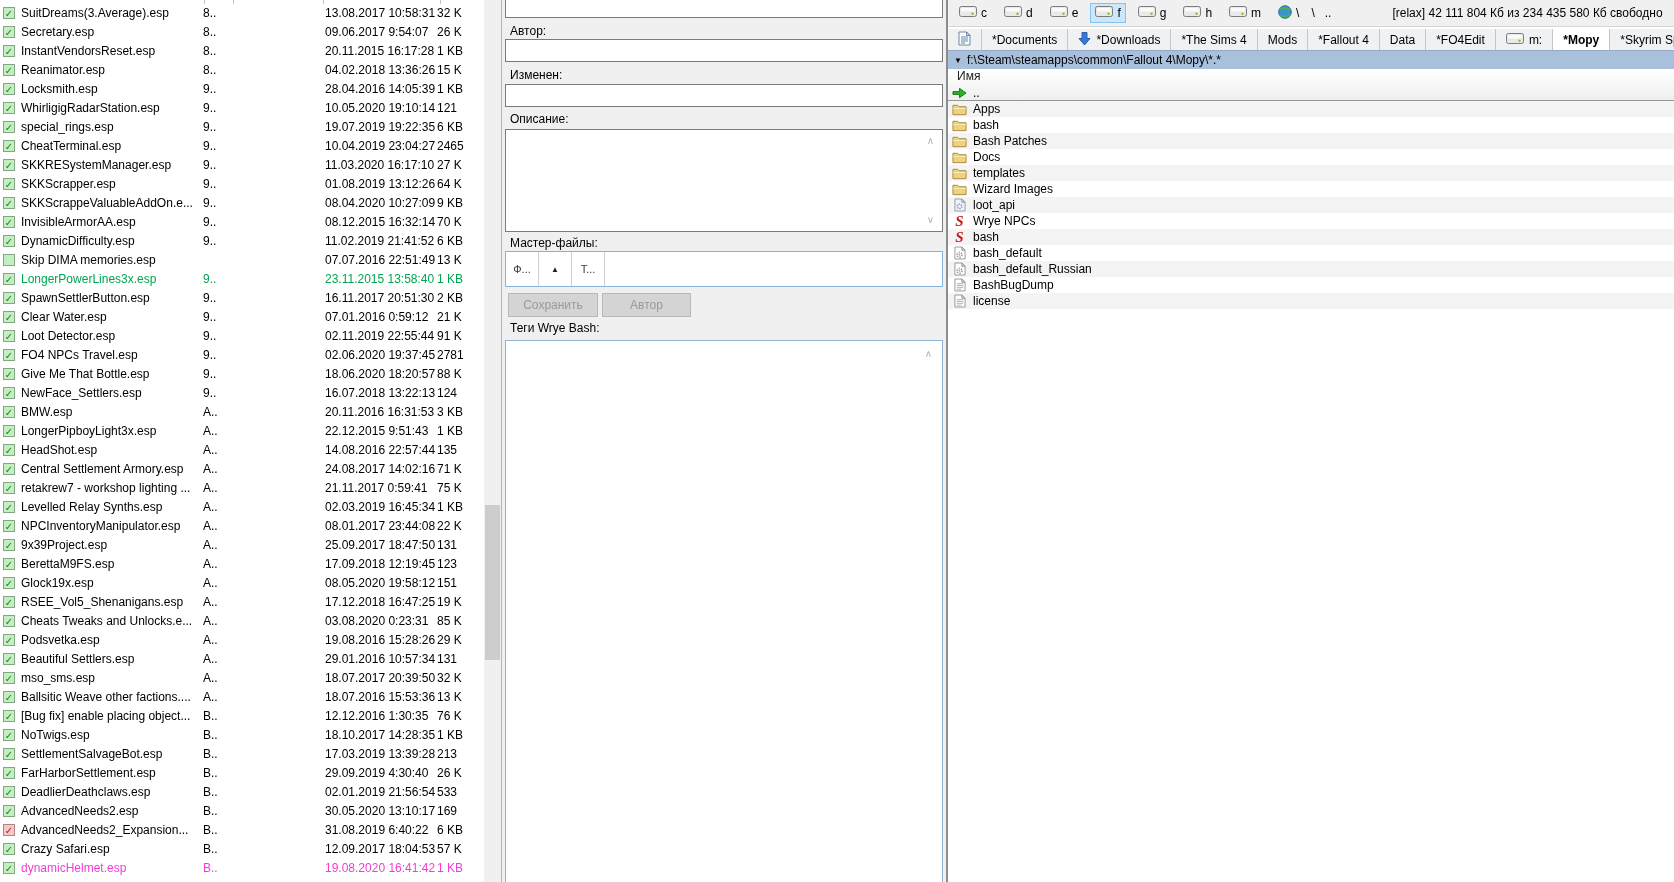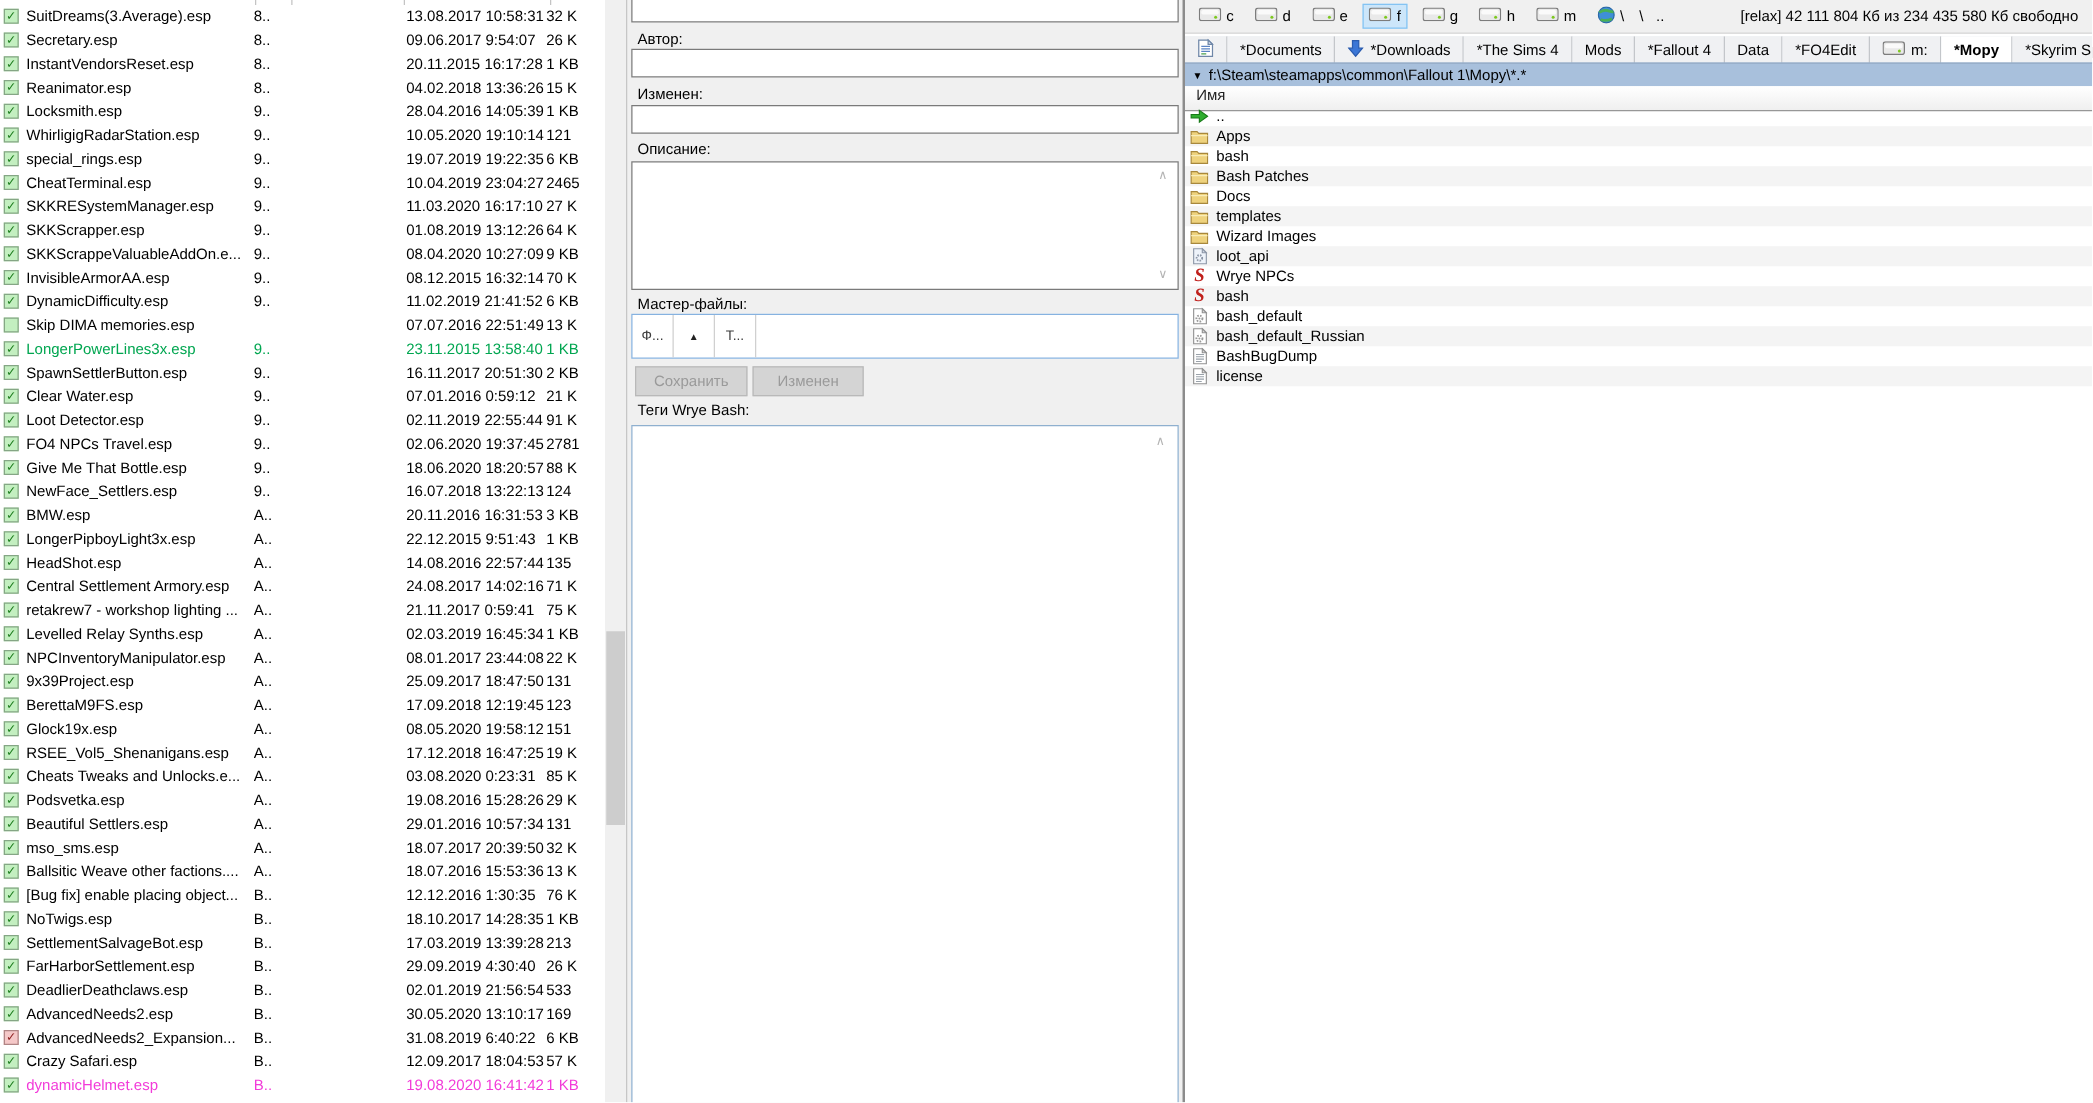--- a/index.html
+++ b/index.html
@@ -65,21 +65,21 @@
   .tab{display:flex;align-items:center;gap:5px;padding:0 10px;border-right:1px solid #c3c6ca;
      background:#f0f1f3;white-space:nowrap;font-size:12px;}
   .tab.active{background:#fff;font-weight:bold;}
 
   #fm-pathbar{position:absolute;left:0;top:50px;width:726px;height:19px;background:#a8c0dc;
      border-top:1px solid #93a9c4;display:flex;align-items:center;padding-left:6px;box-sizing:border-box;}
   #path-caret{font-size:8px;margin-right:5px;}
   #path-caret::before{content:"▼";}
   #fm-pathbar .ptxt{font-size:12px;color:#000;}
 
-  #fm-header{position:absolute;left:0;top:69px;width:726px;height:20px;
+  #fm-header{position:absolute;left:0;top:69px;width:726px;height:32px;
      background:linear-gradient(#ffffff,#efefef);border-bottom:1px solid #979797;
      line-height:15px;padding-left:9px;box-sizing:border-box;color:#222;}
   #file-list{position:absolute;left:0;top:85px;width:726px;}
   .frow{position:relative;height:16px;line-height:16px;white-space:nowrap;}
   .frow.stripe{background:#f4f4f4;}
   .frow .ficon{position:absolute;left:4px;top:1px;width:15px;height:14px;display:flex;align-items:center;justify-content:center;}
   .frow .fname{position:absolute;left:25px;}
   .wrye-s{color:#c0201c;font-family:"Liberation Serif","DejaVu Serif",serif;
      font-weight:bold;font-style:italic;font-size:15px;line-height:14px;}
 </style>
@@ -434,21 +434,21 @@
       <span class="scroll-caret" style="top:6px">∧</span>
       <span class="scroll-caret" style="bottom:6px">∨</span>
     </div>
     <div class="flabel" id="lbl-masters">Мастер-файлы:</div>
     <div id="masters-box">
         <div class="mcell">Ф...</div>
         <div class="mcell sort">▲</div>
         <div class="mcell">Т...</div>
       </div>
     <div class="btn" id="btn-save">Сохранить</div>
-    <div class="btn" id="btn-cancel">Изменен</div>
+    <div class="btn" id="btn-cancel">Автор</div>
     <div class="flabel" id="lbl-tags">Теги Wrye Bash:</div>
     <div id="fld-tags">
       <span class="scroll-caret" style="top:8px;right:10px">∧</span>
     </div>
   </div>
   <div id="vline-right"></div>
 
   <div id="fm-panel">
     <div id="fm-toolbar">
         <span class="drive">
@@ -561,21 +561,21 @@
         </div>
         <div class="tab active">
           <span>*Mopy</span>
         </div>
         <div class="tab">
           <span>*Skyrim Special Edition</span>
         </div>
       </div>
     <div id="fm-pathbar">
       <span id="path-caret"></span>
-      <span class="ptxt">f:\Steam\steamapps\common\Fallout 1\Mopy\*.*</span>
+      <span class="ptxt">f:\Steam\steamapps\common\Fallout 4\Mopy\*.*</span>
     </div>
     <div id="fm-header">Имя</div>
     <div id="file-list">
         <div class="frow">
           <span class="ficon">
             <svg width="15" height="12" viewBox="0 0 16 12">
               <path d="M1 7.5 H8 V11 L15 6 8 1 V4.5 H1 z" fill="#2fae2f" stroke="#187a18" stroke-width="1"></path>
             </svg>
           </span>
           <span class="fname">..</span>

